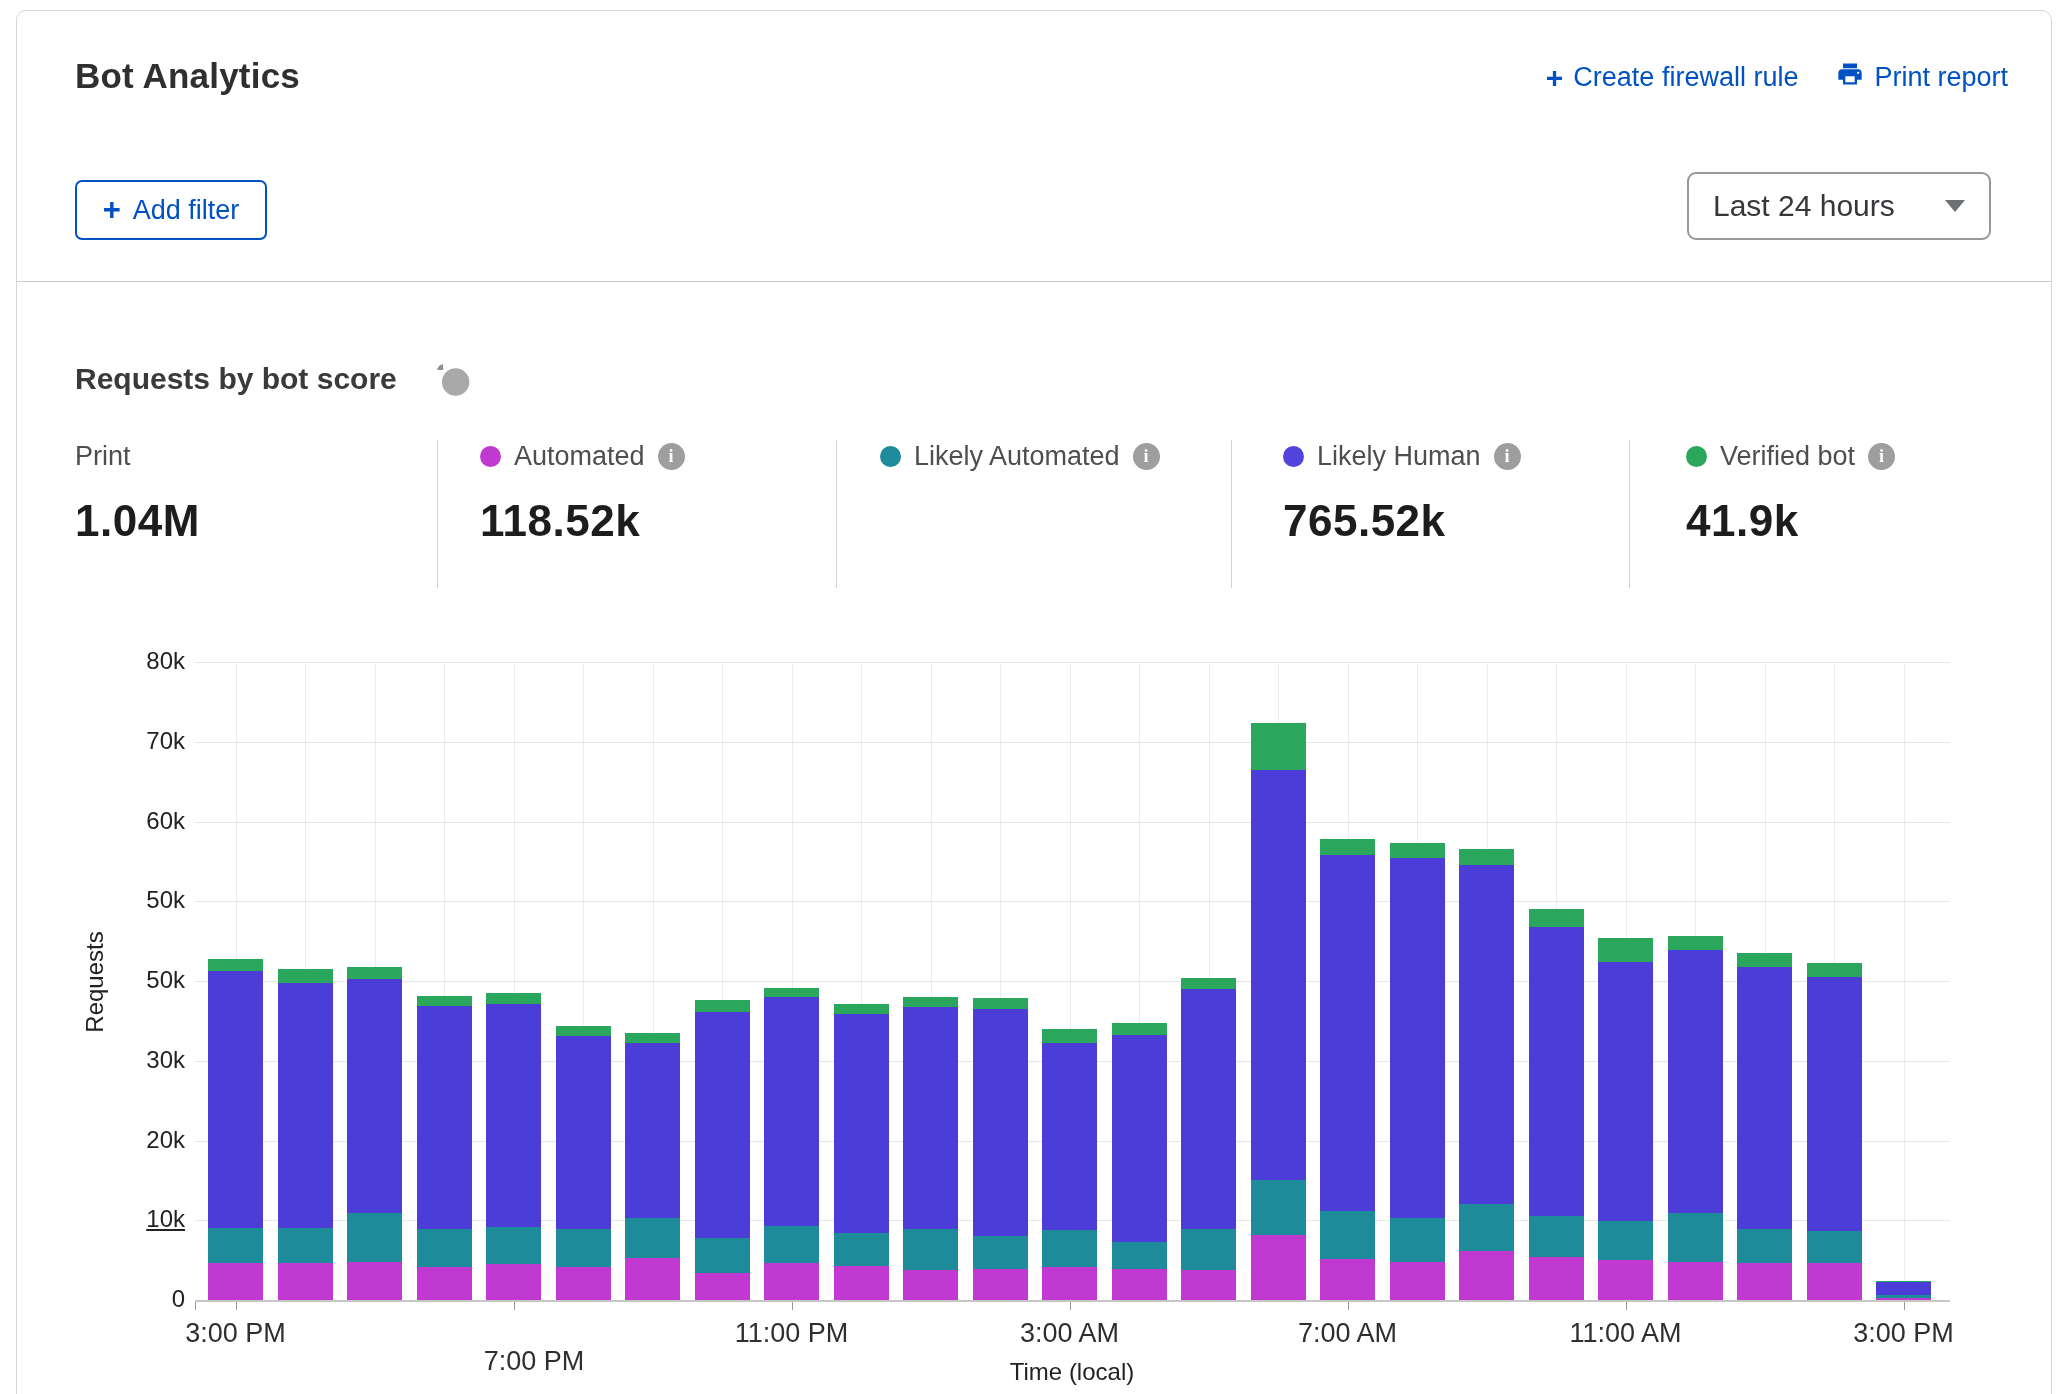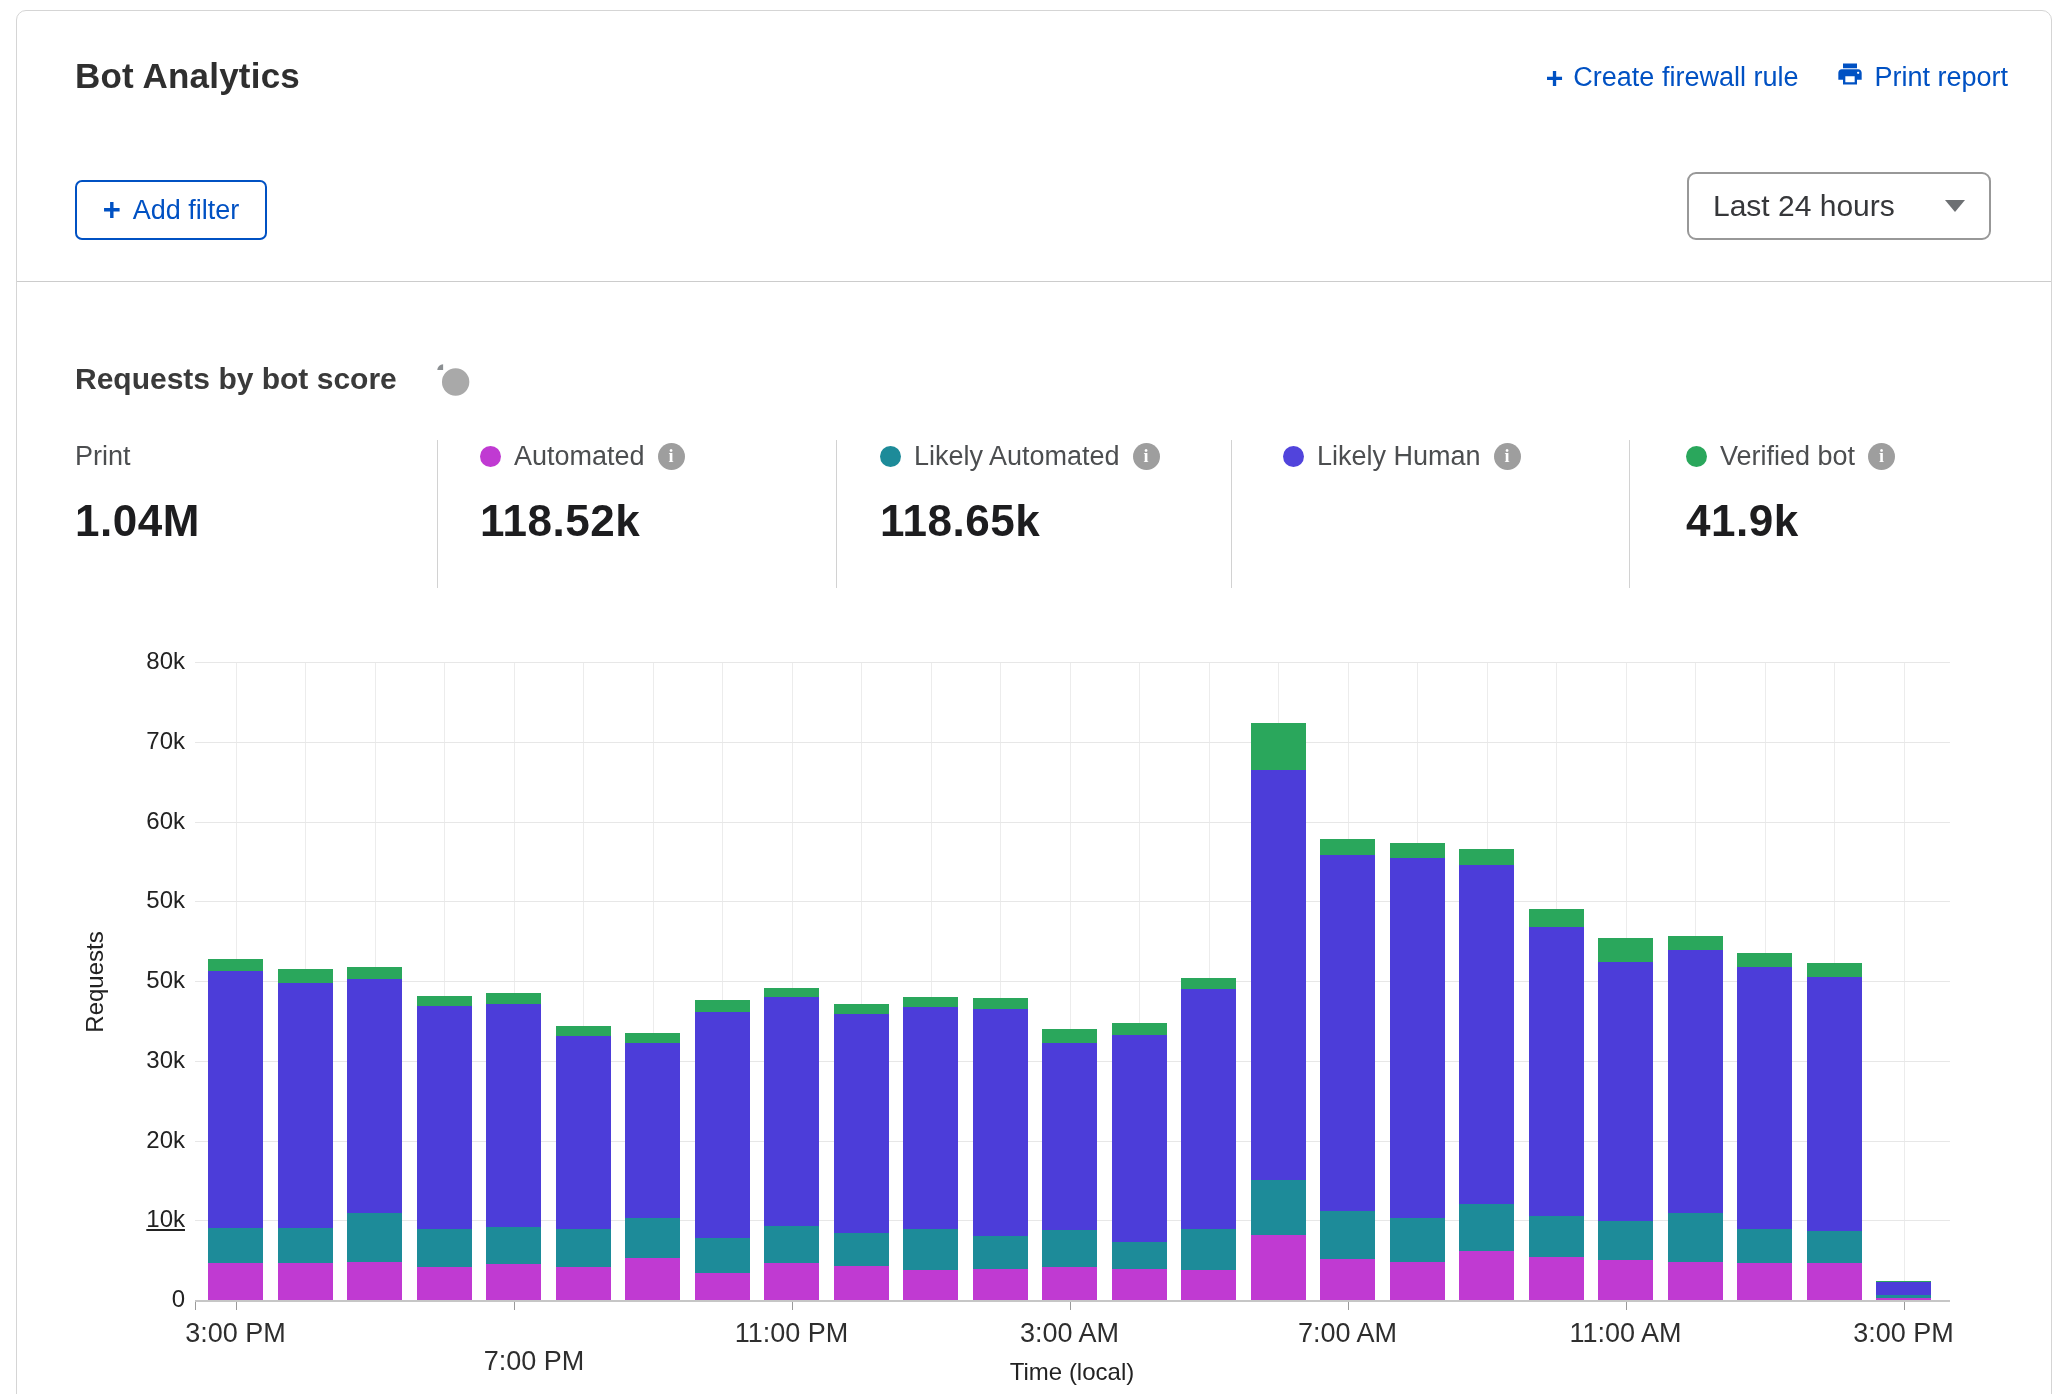--- a/index.html
+++ b/index.html
@@ -97,28 +97,28 @@
       <span class="info">i</span>
     </div>
   <div class="stat-value">118.52k</div>
 </div>
 <div class="stat-col abs" style="left:880px">
   <div class="stat-head">
       <span class="dot" style="background: rgb(29, 139, 153);"></span>
       <span class="stat-label">Likely Automated</span>
       <span class="info">i</span>
     </div>
-  <div class="stat-value">118.65k</div>
 </div>
 <div class="stat-col abs" style="left:1283px">
   <div class="stat-head">
       <span class="dot" style="background: rgb(81, 68, 220);"></span>
       <span class="stat-label">Likely Human</span>
       <span class="info">i</span>
     </div>
+  <div class="stat-value">765.52k</div>
 </div>
 <div class="stat-col abs" style="left:1686px">
   <div class="stat-head">
       <span class="dot" style="background: rgb(42, 167, 92);"></span>
       <span class="stat-label">Verified bot</span>
       <span class="info">i</span>
     </div>
   <div class="stat-value">41.9k</div>
 </div>
 <div class="stat-divider abs" style="left:437px"></div>

